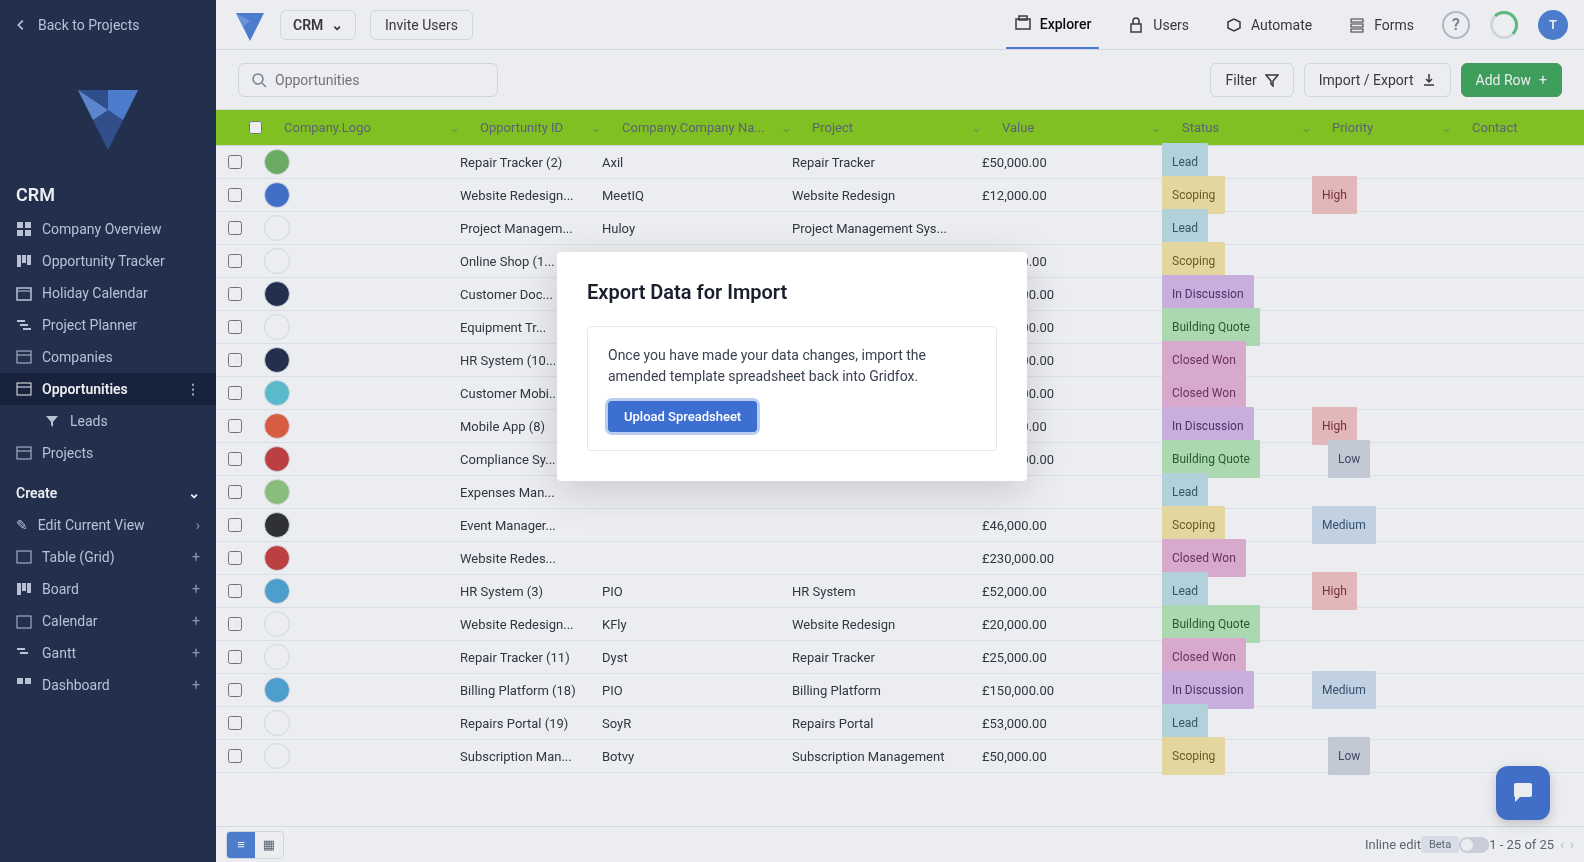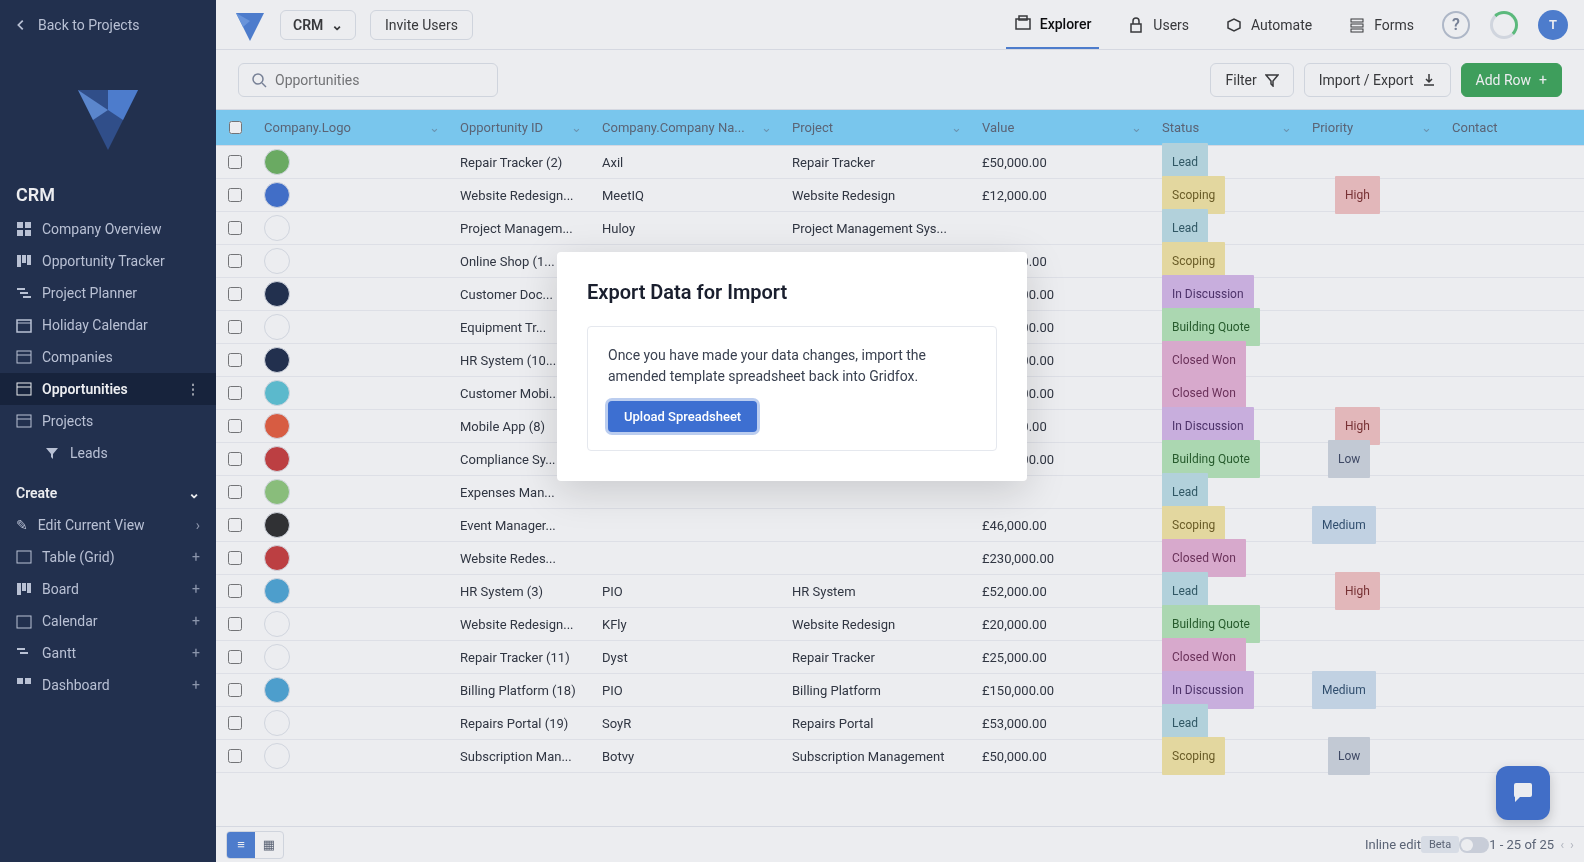--- a/index.html
+++ b/index.html
@@ -36,21 +36,21 @@
 
 .toolbar { position: absolute; left: 216px; right: 0; top: 50px; height: 60px; display: flex; align-items: center; padding: 0 22px; gap: 12px; border-bottom: 1px solid #e5e8ee; }
 .search-box { display: flex; align-items: center; gap: 8px; border: 1px solid #dfe3ea; border-radius: 6px; padding: 8px 12px; width: 260px; color: #7a8499; }
 .search-box input { border: none; outline: none; font-size: 14px; color: #333; flex: 1; }
 .toolbar-right { margin-left: auto; display: flex; gap: 10px; }
 .tb-btn { display: flex; align-items: center; gap: 8px; border: 1px solid #dfe3ea; border-radius: 6px; padding: 8px 14px; font-size: 14px; color: #333; background: #fff; }
 .tb-btn.primary { background: #3aa557; color: #fff; border-color: #3aa557; }
 
 
 .table-wrap { position: absolute; left: 216px; right: 0; top: 110px; bottom: 36px; overflow: hidden; }
-.grid-header { display: flex; height: 36px; background: #7dd3fc; border-bottom: 1px solid #e5e8ee; font-size: 13px; color: #5a6374; align-items: center; }
+.grid-header { display: flex; height: 36px; background: #84cc16; border-bottom: 1px solid #e5e8ee; font-size: 13px; color: #5a6374; align-items: center; padding-left: 20px; }
 .grid-header .cell, .row .cell { padding: 0 10px; display: flex; align-items: center; overflow: hidden; white-space: nowrap; text-overflow: ellipsis; }
 .col-check { width: 38px; justify-content: center; }
 .col-logo { width: 196px; }
 .col-oppid { width: 142px; }
 .col-company { width: 190px; }
 .col-project { width: 190px; }
 .col-value { width: 180px; }
 .col-status { width: 150px; }
 .col-priority { width: 140px; }
 .col-contact { width: 80px; }
@@ -58,21 +58,21 @@
 .hdr .dd { margin-left: auto; opacity: 0.5; }
 .row { display: flex; height: 33px; border-bottom: 1px solid #eef0f4; font-size: 13px; color: #2a2f3a; align-items: center; }
 .row .cell input[type=checkbox] { width: 14px; height: 14px; }
 .logo-pill { width: 26px; height: 26px; border-radius: 50%; background: #ddd; display: inline-block; }
 .badge { padding: 12px 10px; border-radius: 1px; font-size: 12px; display: inline-block; }
 .badge.lead { background: #bde0e8; color: #2a5560; }
 .badge.scoping { background: #f5e6a3; color: #6b5a1a; }
 .badge.discussion { background: #d6b8ea; color: #4a2a66; }
 .badge.building { background: #b6e6b8; color: #1f5a22; }
 .badge.closed { background: #e8b2d6; color: #6b2a55; }
-.prio.high { background: #f4c2c2; color: #7a2a2a; margin-left: 23px; }
+.prio.high { background: #f4c2c2; color: #7a2a2a; }
 .prio.low { background: #d0d6e0; color: #3a4560; margin-left: 16px; }
 .prio.medium { background: #cfe0ef; color: #2a4a6b; }
 
 
 .footer { position: absolute; left: 216px; right: 0; bottom: 0; height: 36px; border-top: 1px solid #e5e8ee; display: flex; align-items: center; padding: 0 10px; font-size: 13px; color: #5a6374; }
 .view-toggle { display: flex; border: 1px solid #dfe3ea; border-radius: 4px; overflow: hidden; }
 .view-toggle div { width: 28px; height: 26px; display: flex; align-items: center; justify-content: center; }
 .view-toggle div.on { background: #4a7fd6; color: #fff; }
 .footer-right { margin-left: auto; display: flex; align-items: center; }
 .beta-tag { background: #e8ecf3; padding: 2px 8px; border-radius: 3px; font-size: 11px; }
@@ -130,71 +130,71 @@
           <rect x="1" y="2" width="4" height="12" fill="#c5cde0"></rect>
           <rect x="6" y="2" width="4" height="8" fill="#c5cde0"></rect>
           <rect x="11" y="2" width="4" height="10" fill="#c5cde0"></rect>
         </svg>
       </span>
       <span>Opportunity Tracker</span>
     </div>
   <div class="sidebar-item">
       <span class="si-icon">
         <svg width="16" height="16" viewBox="0 0 16 16">
+          <rect x="1" y="3" width="14" height="12" fill="none" stroke="#c5cde0" stroke-width="1.5"></rect>
+          <line x1="1" y1="6" x2="15" y2="6" stroke="#c5cde0"></line>
+        </svg>
+      </span>
+      <span>Holiday Calendar</span>
+    </div>
+  <div class="sidebar-item">
+      <span class="si-icon">
+        <svg width="16" height="16" viewBox="0 0 16 16">
           <rect x="1" y="3" width="8" height="2" fill="#c5cde0"></rect>
           <rect x="4" y="7" width="8" height="2" fill="#c5cde0"></rect>
           <rect x="7" y="11" width="8" height="2" fill="#c5cde0"></rect>
         </svg>
       </span>
       <span>Project Planner</span>
-    </div>
-  <div class="sidebar-item">
-      <span class="si-icon">
-        <svg width="16" height="16" viewBox="0 0 16 16">
-          <rect x="1" y="3" width="14" height="12" fill="none" stroke="#c5cde0" stroke-width="1.5"></rect>
-          <line x1="1" y1="6" x2="15" y2="6" stroke="#c5cde0"></line>
-        </svg>
-      </span>
-      <span>Holiday Calendar</span>
     </div>
   <div class="sidebar-item">
       <span class="si-icon">
         <svg width="16" height="16" viewBox="0 0 16 16">
           <rect x="1" y="2" width="14" height="12" fill="none" stroke="#c5cde0"></rect>
           <line x1="1" y1="6" x2="15" y2="6" stroke="#c5cde0"></line>
         </svg>
       </span>
       <span>Companies</span>
     </div>
   <div class="sidebar-item active">
       <span class="si-icon">
         <svg width="16" height="16" viewBox="0 0 16 16">
           <rect x="1" y="2" width="14" height="12" fill="none" stroke="#fff"></rect>
           <line x1="1" y1="6" x2="15" y2="6" stroke="#fff"></line>
         </svg>
       </span>
       <span>Opportunities</span>
       <span class="more">⋮</span>
     </div>
+  <div class="sidebar-item sidebar-subitem">
+      <span class="si-icon">
+        <svg width="16" height="16" viewBox="0 0 16 16">
+          <path d="M2 3 L14 3 L9 9 L9 14 L7 12 L7 9 Z" fill="#c5cde0"></path>
+        </svg>
+      </span>
+      <span>Leads</span>
+    </div>
   <div class="sidebar-item">
       <span class="si-icon">
         <svg width="16" height="16" viewBox="0 0 16 16">
           <rect x="1" y="2" width="14" height="12" fill="none" stroke="#c5cde0"></rect>
           <line x1="1" y1="6" x2="15" y2="6" stroke="#c5cde0"></line>
         </svg>
       </span>
       <span>Projects</span>
-    </div>
-  <div class="sidebar-item sidebar-subitem">
-      <span class="si-icon">
-        <svg width="16" height="16" viewBox="0 0 16 16">
-          <path d="M2 3 L14 3 L9 9 L9 14 L7 12 L7 9 Z" fill="#c5cde0"></path>
-        </svg>
-      </span>
-      <span>Leads</span>
     </div>
 
   <div class="sidebar-create">
     <span>Create</span>
     <span>⌄</span>
   </div>
   <div class="sidebar-create-item">
       <span class="left">
         <span class="si-icon">✎</span>
         <span>Edit Current View</span>

